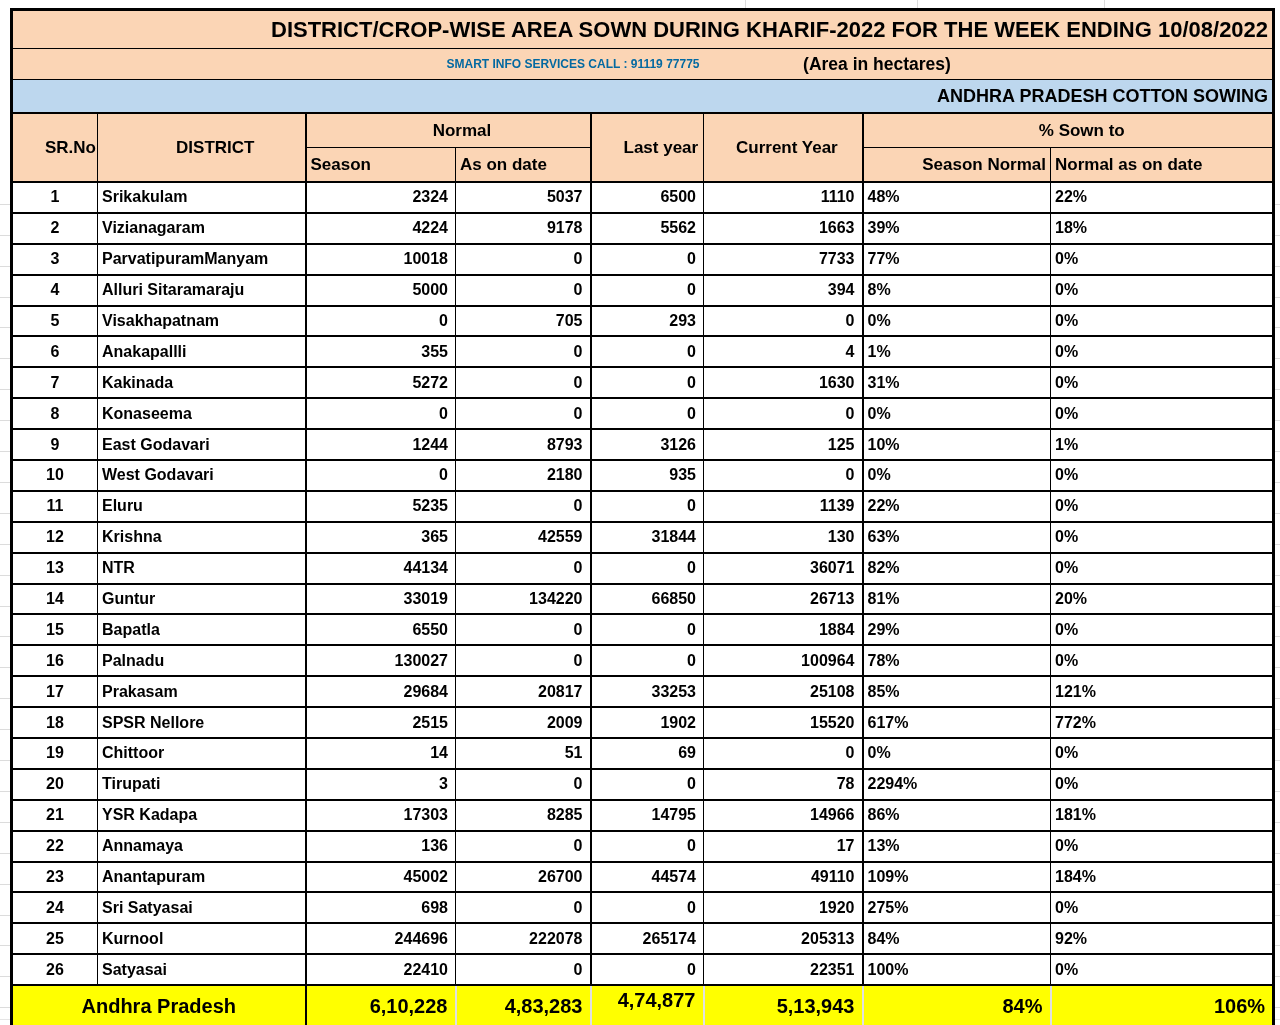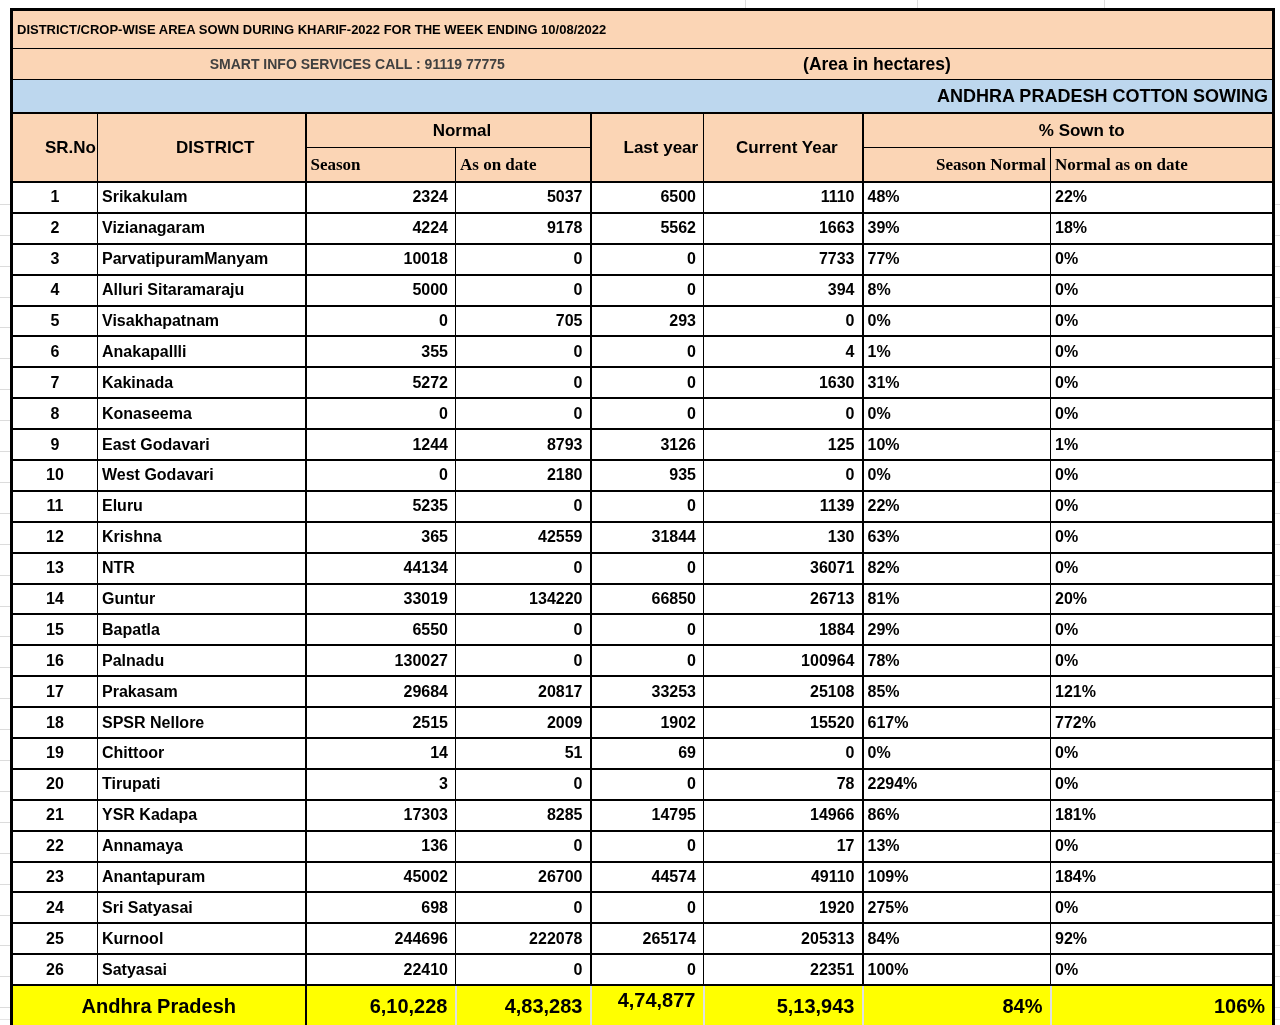--- a/index.html
+++ b/index.html
@@ -13,30 +13,30 @@
   .vtick{position:absolute;top:0;width:1px;height:8px;background:#dcdcdc;}
   .vtick.b{top:1014px;height:11px;background:#e2e2e2;}
   .hline-bottom{position:absolute;left:0;top:1019px;width:1280px;height:1px;background:#e5e5e5;}
 
   table.report{position:absolute;left:10px;top:8px;width:1262px;border-collapse:collapse;
     table-layout:fixed;border:3px solid #000;}
   td,th{border:1px solid #000;border-top-width:2px;border-bottom-width:2px;
     padding:0 4px;overflow:hidden;white-space:nowrap;}
   .sep-l{border-left-width:2px;}
 
-  tr.title-row td{height:37px;background:#FBD5B5;text-align:left;font-size:13px;border-bottom-width:1px;}
+  tr.title-row td{height:37px;background:#FBD5B5;text-align:right;font-size:22px;border-bottom-width:1px;}
   tr.promo-row td{height:30px;background:#FBD5B5;border-top-width:1px;border-bottom-width:1px;}
-  td.promo{color:#404040;font-size:14px;text-align:center;padding-left:2px;border-right:none;}
+  td.promo{color:#0369a1;font-size:12px;text-align:right;padding-left:2px;border-right:none;}
   td.area-note{font-size:17.5px;text-align:center;border-left:none;border-right:none;}
   td.promo-pad{border-left:none;}
   tr.subtitle-row td{height:32px;background:#BDD7EE;text-align:right;font-size:18px;border-top-width:1px;}
 
   thead th{background:#FBD5B5;font-size:17px;font-weight:bold;}
   tr.head-a th{height:33px;padding-left:32px;}
-  tr.head-b th{height:33px;border-top-width:1px;font-family:Liberation Serif, serif;}
+  tr.head-b th{height:33px;border-top-width:1px;}
   th.th-center{text-align:center;}
   th.th-left{text-align:left;}
   th.th-right{text-align:right;}
   th.no-bb{border-bottom-width:1px;}
 
   tbody.data tr{height:30.9px;}
   tbody.data td{background:#fff;font-size:16px;}
   td.c-sr{text-align:center;font-size:14px;}
   td.c-district{text-align:left;font-size:15px;}
   td.c-num{text-align:right;padding-right:7px;}

